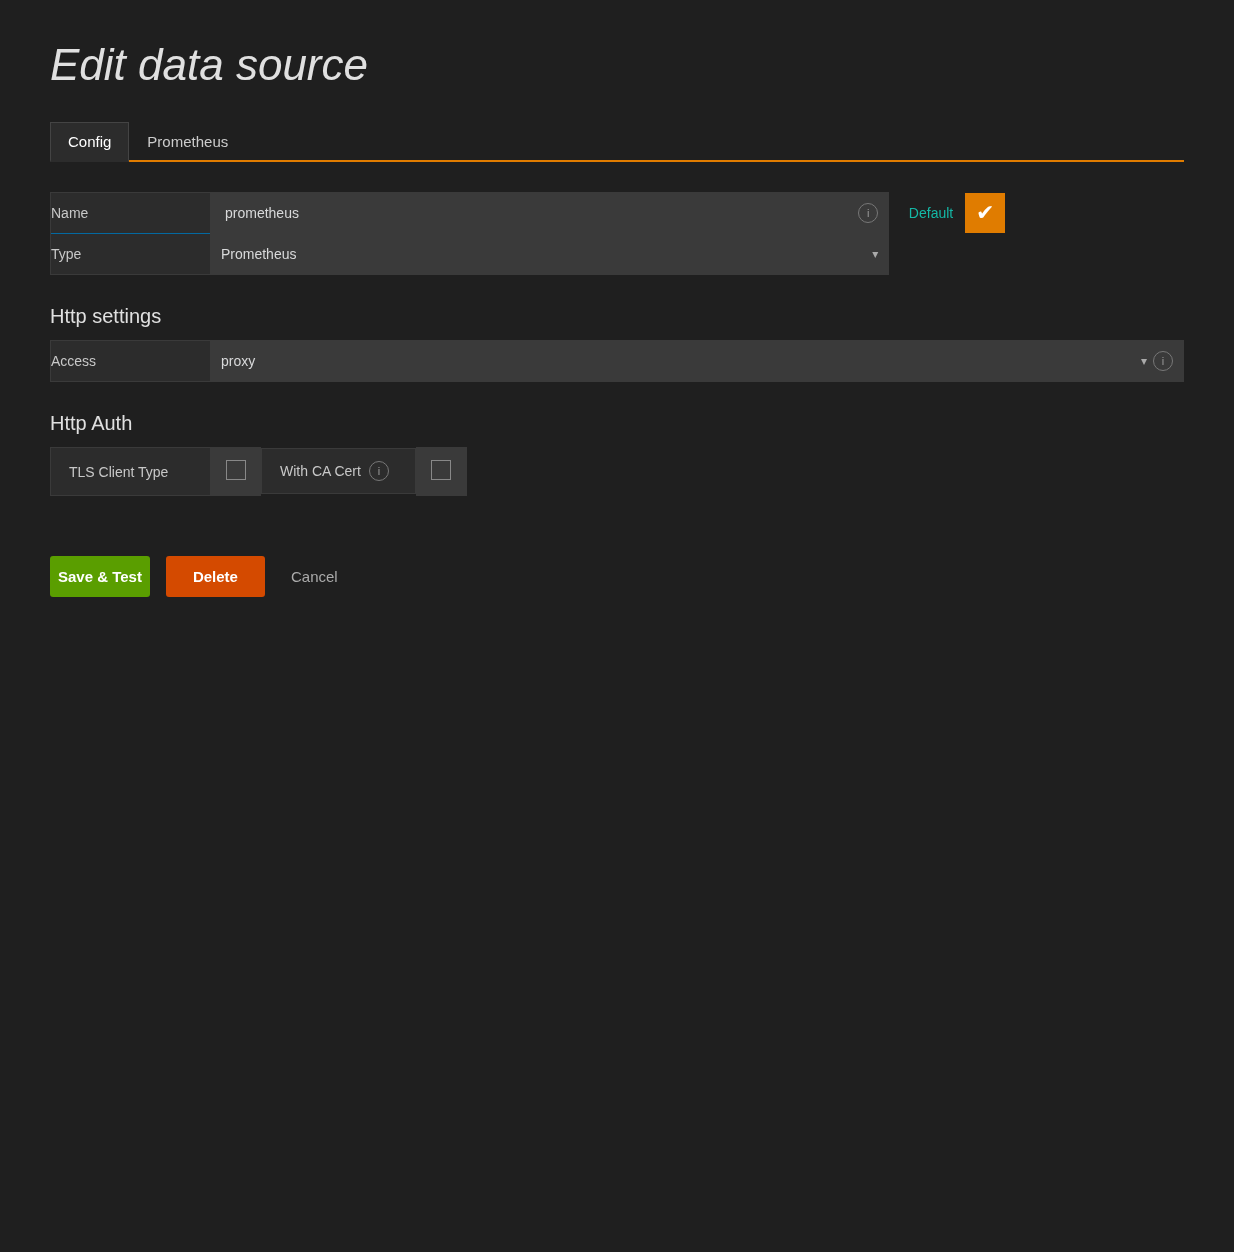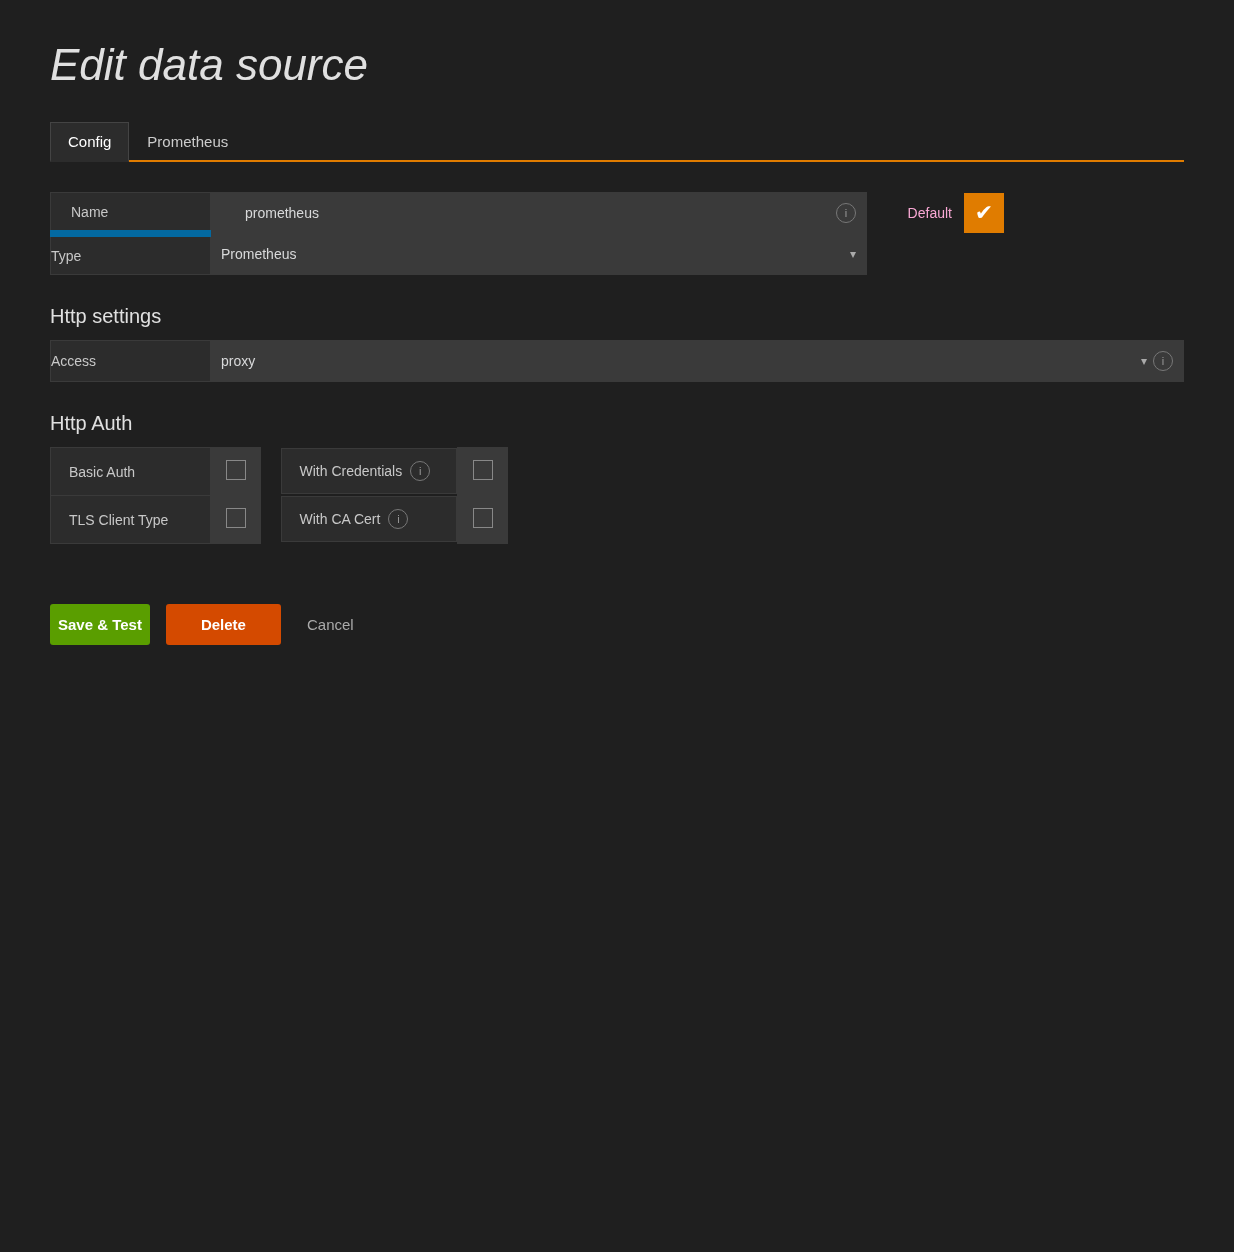--- a/index.html
+++ b/index.html
@@ -134,21 +134,21 @@
 
     
     .default-cell {
       display: flex;
       align-items: center;
       gap: 12px;
       padding: 0 16px;
     }
 
     .default-label {
-      color: #f9a8d4;
+      color: #14b8a6;
       font-size: 14px;
     }
 
     .orange-checkbox {
       width: 40px;
       height: 40px;
       background-color: #e07c00;
       border: none;
       display: flex;
       align-items: center;
@@ -213,39 +213,38 @@
       font-size: 15px;
       font-weight: 600;
       cursor: pointer;
       border-radius: 3px;
     }
 
     .btn-delete {
       background-color: #d44a00;
       color: white;
       border: none;
-      padding: 12px 35px;
+      padding: 12px 27px;
       font-size: 15px;
       font-weight: 600;
       cursor: pointer;
       border-radius: 3px;
     }
 
     .btn-cancel {
       background: none;
       border: none;
       color: #aaa;
       font-size: 15px;
       cursor: pointer;
       padding: 12px 10px;
     }
 
     .form-table tr:not(:last-child) td {
       border-bottom: none;
-      padding-left: 20px;
     }
 
     .auth-with-label-cell {
       background-color: #2c2c2c;
       padding: 12px 18px;
       color: #c8c8c8;
       font-size: 14px;
       border: 1px solid #3a3a3a;
       display: flex;
       align-items: center;
@@ -278,21 +277,21 @@
     </td>
     <td style="width:20px; background:#1f1f1f;"></td>
     <td class="default-cell" style="background:#1f1f1f;">
       <span class="default-label">Default</span>
       <div class="orange-checkbox">
         <span>✔</span>
       </div>
     </td>
   </tr>
   <tr>
-    <td class="label-cell" style="border-top:7px solid #0369a1;">Type</td>
+    <td class="label-cell" style="border-top:1px solid #0369a1;">Type</td>
     <td class="input-cell" style="background:#3a3a3a; border-top:1px solid #3a3a3a;">
       <div class="select-cell">
         <select>
           <option>Prometheus</option>
         </select>
         <span class="dropdown-arrow">▾</span>
       </div>
     </td>
     <td style="background:#1f1f1f;"></td>
     <td style="background:#1f1f1f;"></td>
@@ -316,34 +315,20 @@
       </div>
     </td>
   </tr>
 </tbody>
   </table>
 
 <h2 class="section-header">Http Auth</h2>
 
 <table class="auth-table">
   <tbody>
-      <tr>
-    <td class="auth-cell-label">Basic Auth</td>
-    <td class="auth-cell-checkbox">
-      <div class="square-checkbox"></div>
-    </td>
-    <td style="width:20px; background:#1f1f1f;"></td>
-    <td class="auth-with-label-cell">
-      <span>With Credentials</span>
-      <span class="info-icon">i</span>
-    </td>
-    <td class="auth-cell-checkbox">
-      <div class="square-checkbox"></div>
-    </td>
-  </tr>
   <tr>
     <td class="auth-cell-label" style="border-top:1px solid #3a3a3a;">TLS Client Type</td>
     <td class="auth-cell-checkbox" style="border-top:1px solid #3a3a3a;">
       <div class="square-checkbox"></div>
     </td>
     <td style="background:#1f1f1f;"></td>
     <td class="auth-with-label-cell" style="border-top:1px solid #3a3a3a;">
       <span>With CA Cert</span>
       <span class="info-icon">i</span>
     </td>

